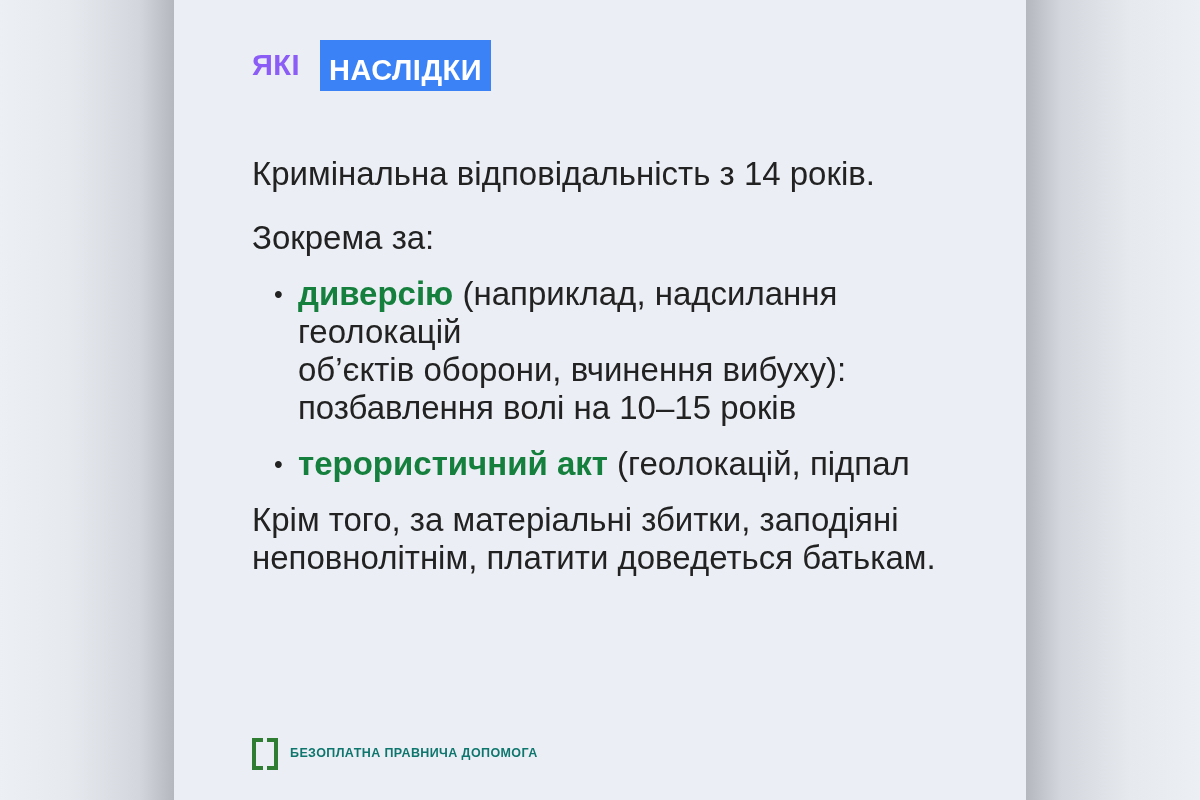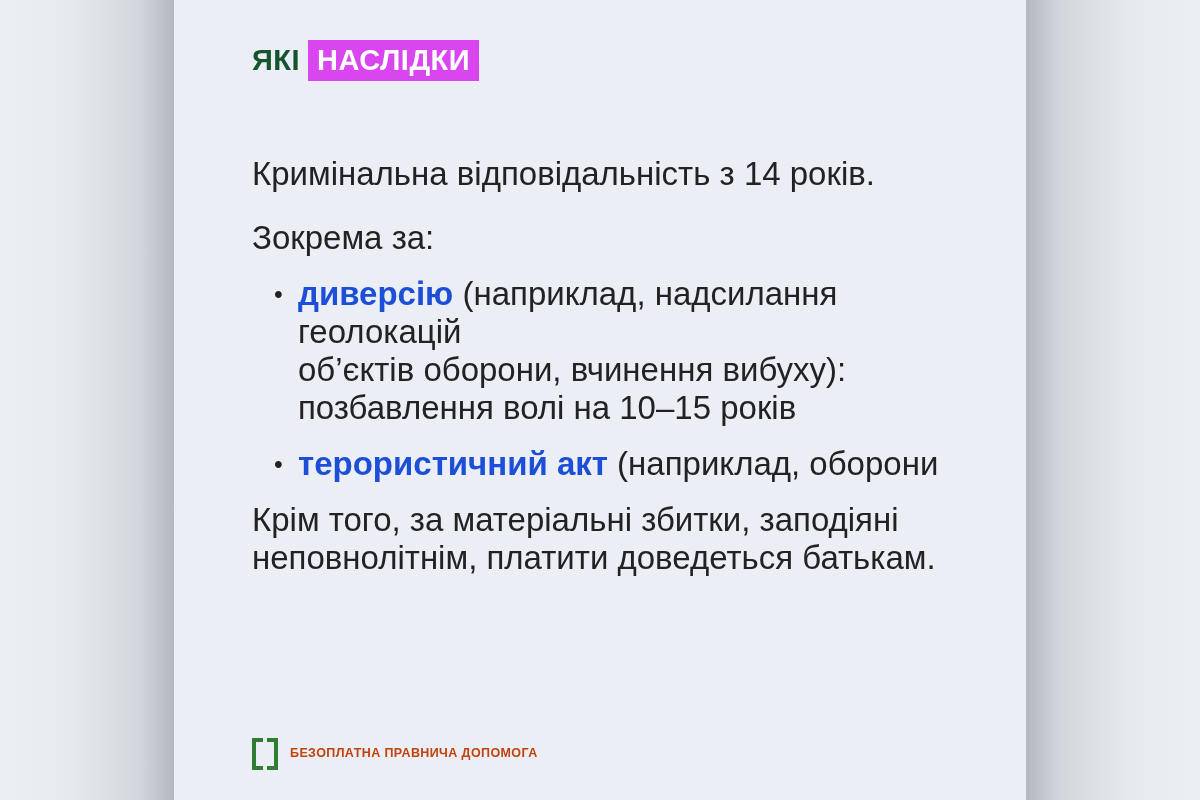--- a/index.html
+++ b/index.html
@@ -19,56 +19,56 @@
   }
   .card {
     position:absolute; left:174px; top:0; width:852px; height:800px;
     background:#ebeef4;
   }
   .heading {
     position:absolute; left:78px; top:40px;
     display:flex; align-items:center;
     font-weight:700; font-size:29px; letter-spacing:0.5px;
   }
-  .heading .plain { color:#14532d; margin-right:8px; }
+  .heading .plain { color:#8b5cf6; margin-right:20px; }
   .heading .hl {
-    background:#d946ef; color:#ffffff;
-    padding:3px 9px 4px 9px; line-height:34px;
+    background:#3b82f6; color:#ffffff;
+    padding:13px 9px 4px 9px; line-height:34px;
   }
   .body-text {
     position:absolute; left:78px; top:155px; width:720px;
     color:#222222; font-size:33px; line-height:38px;
   }
   .body-text p { margin:0; }
   .p1 { margin-bottom:26px !important; }
   .p2 { margin-bottom:18px !important; }
   ul.bullets { list-style:none; margin:0 0 18px 0; padding:0; }
   ul.bullets li {
     position:relative; padding-left:46px; margin-bottom:18px;
   }
   ul.bullets li::before {
     content:"•"; position:absolute; left:22px; top:0;
     font-size:25px; color:#222;
   }
-  ul.bullets b { font-weight:700; color:#1d4ed8; }
+  ul.bullets b { font-weight:700; color:#15803d; }
   .footer {
     position:absolute; left:78px; top:738px;
     display:flex; align-items:center;
   }
   .logo-bracket {
     width:26px; height:30px; position:relative; margin-right:12px;
   }
   .logo-bracket .l, .logo-bracket .r {
     position:absolute; top:0; width:7px; height:24px;
     border:4px solid #2e7d32;
   }
   .logo-bracket .l { left:0; border-right:none; }
   .logo-bracket .r { right:0; border-left:none; }
   .footer-text {
-    font-weight:700; font-size:12.5px; color:#c2410c; letter-spacing:0.4px;
+    font-weight:700; font-size:12.5px; color:#0f766e; letter-spacing:0.4px;
   }
 </style>
 </head>
 <body>
 
 <div class="side-shadow-left"></div>
 <div class="side-shadow-right"></div>
 
 <div class="card">
 
@@ -81,21 +81,21 @@
     <p class="p1">Кримінальна відповідальність з 14 років.</p>
     <p class="p2">Зокрема за:</p>
 
     <ul class="bullets">
       <li>
         <b>диверсію</b><span> (наприклад, надсилання геолокацій</span><br>
         <span>об’єктів оборони, вчинення вибуху):</span><br>
         <span>позбавлення волі на 10–15 років</span>
       </li>
       <li>
-        <b>терористичний акт</b><span> (наприклад, оборони</span><br>
+        <b>терористичний акт</b><span> (геолокацій, підпал</span><br>
       </li>
     </ul>
 
     <p>
       <span>Крім того, за матеріальні збитки, заподіяні</span><br>
       <span>неповнолітнім, платити доведеться батькам.</span>
     </p>
   </div>
 
   <div class="footer">

